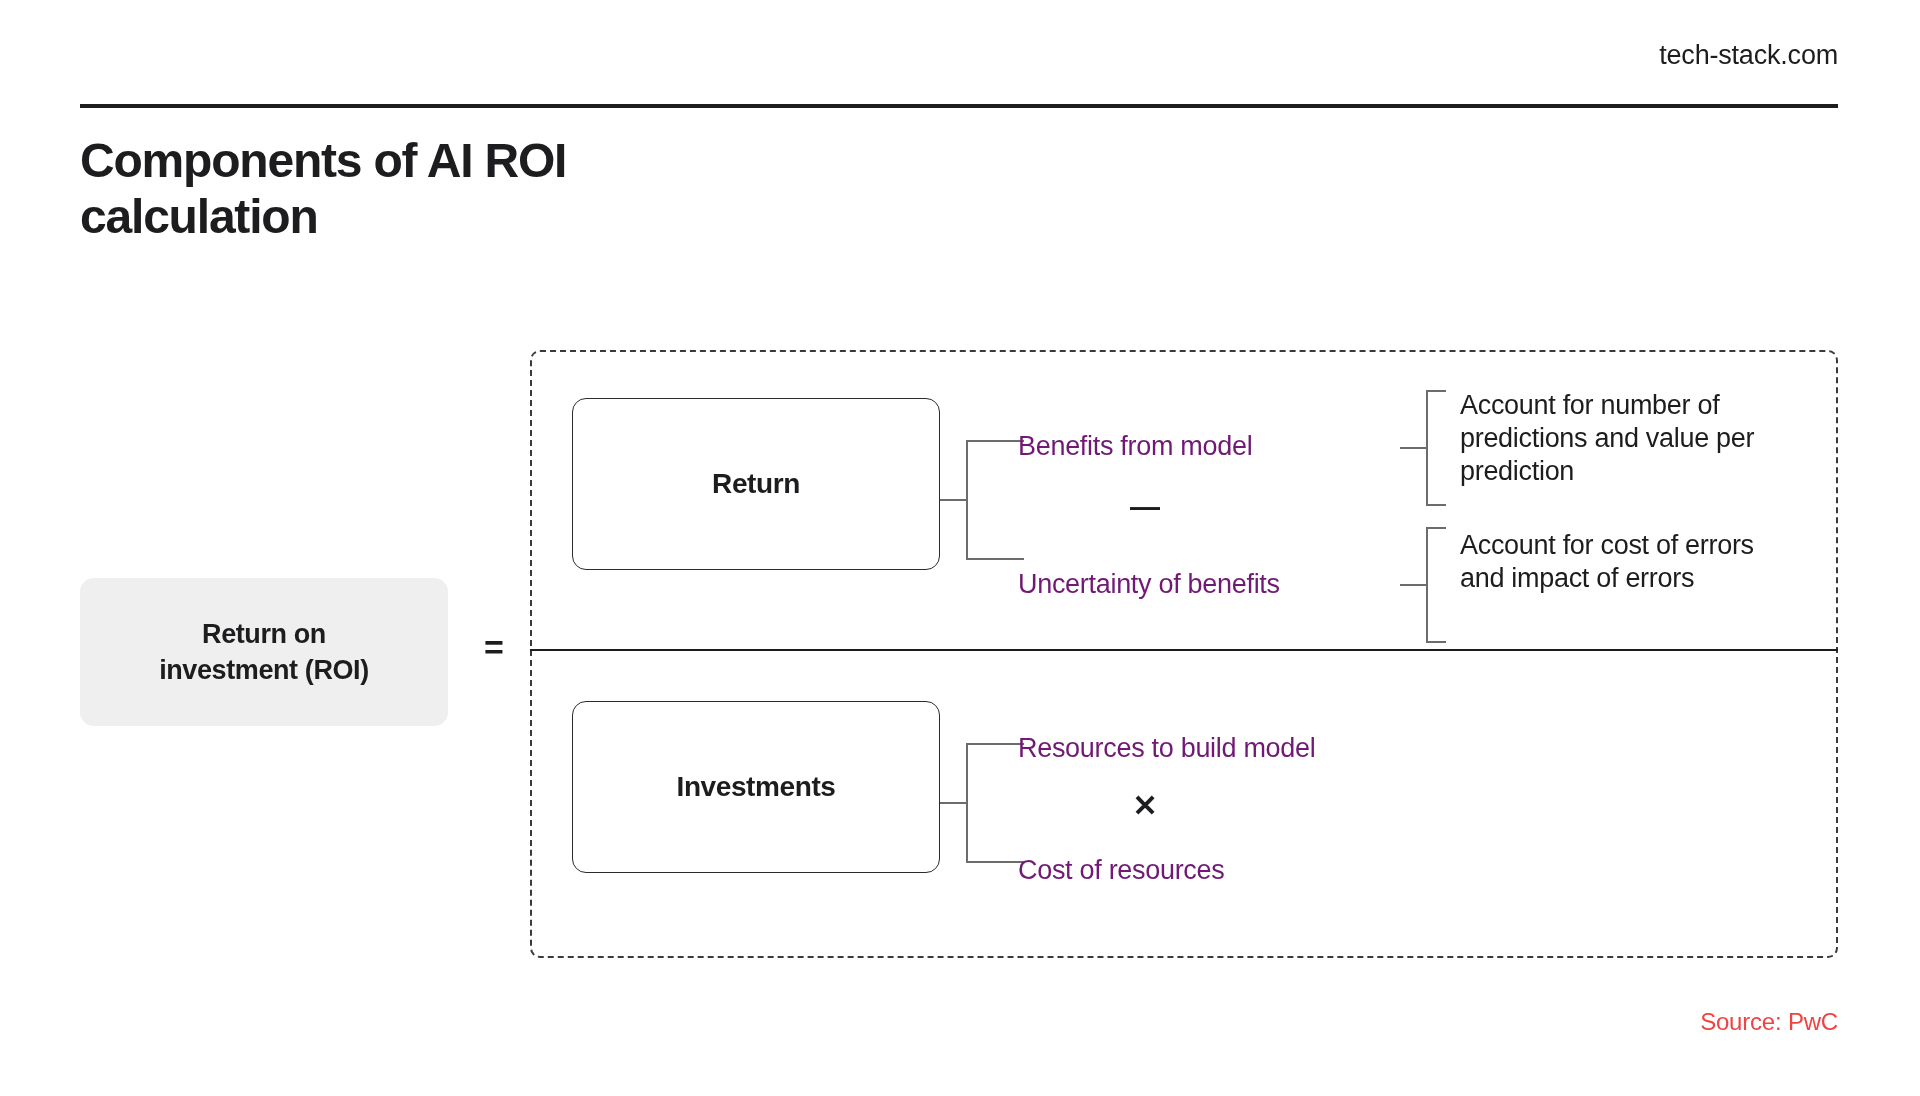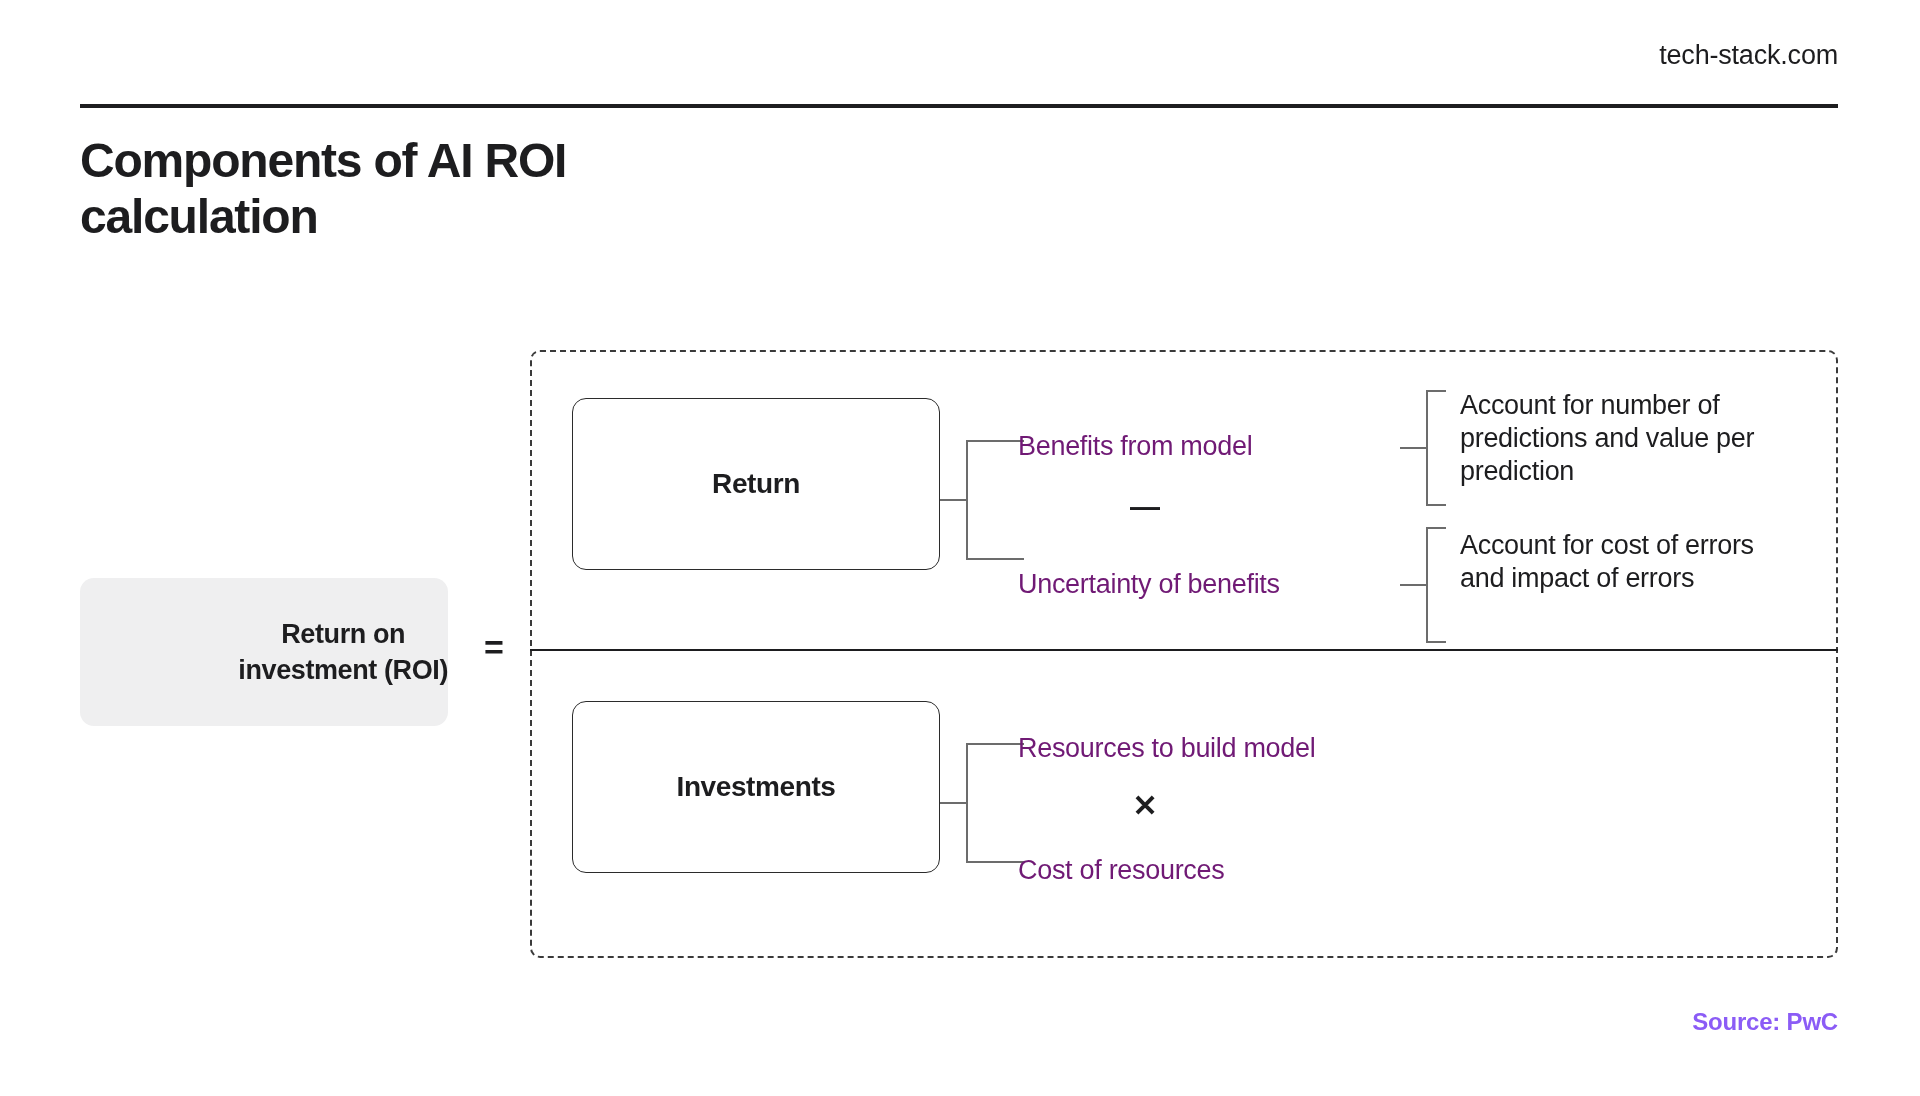--- a/index.html
+++ b/index.html
@@ -27,21 +27,21 @@
     font-size:48px; font-weight:700; line-height:1.16;
     letter-spacing:-1.2px; color:#1d1d1f;
     white-space:pre-line;
   }
 
   
   .roi-box {
     position:absolute; left:80px; top:578px;
     width:368px; height:148px;
     background:#efeff0; border-radius:14px;
-    display:flex; align-items:center; justify-content:flex-end;
+    display:flex; align-items:center; justify-content:center;
     text-align:center;
   }
   .roi-box-label {
     font-size:27px; font-weight:700; line-height:1.35;
     letter-spacing:-0.4px; color:#1d1d1f; white-space:pre-line;
   }
   .equals-sign {
     position:absolute; left:484px; top:630px;
     font-size:34px; font-weight:700; color:#1d1d1f; line-height:1;
   }
@@ -129,21 +129,21 @@
   .detail-note {
     position:absolute; font-size:27px; font-weight:400; line-height:1.22;
     letter-spacing:-0.3px; color:#1d1d1f; width:390px; white-space:pre-line;
   }
   .note-1 { left:1460px; top:389px; }
   .note-2 { left:1460px; top:529px; }
 
   
   .source {
     position:absolute; right:82px; bottom:60px;
-    font-size:24px; font-weight:700; letter-spacing:-0.2px; color:#8b5cf6;
+    font-size:24px; font-weight:400; letter-spacing:-0.2px; color:#ef4444;
   }
 </style>
 </head>
 <body>
 
 <div class="page">
 
   <div class="brand">tech-stack.com</div>
   <div class="header-rule"></div>
   <h1 class="page-title">Components of AI ROI

